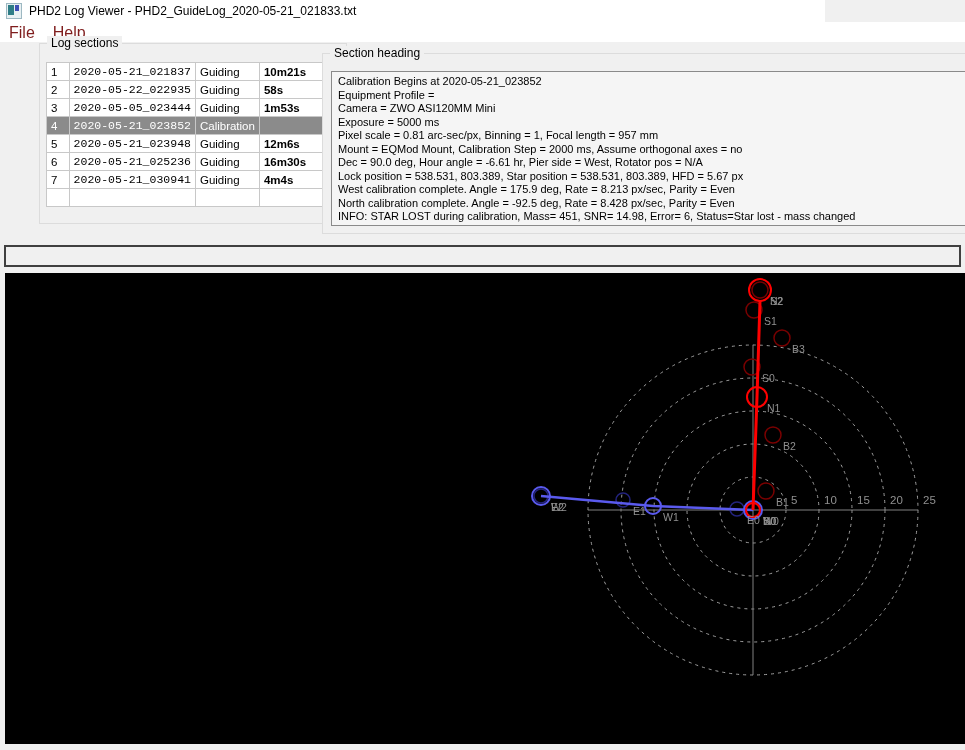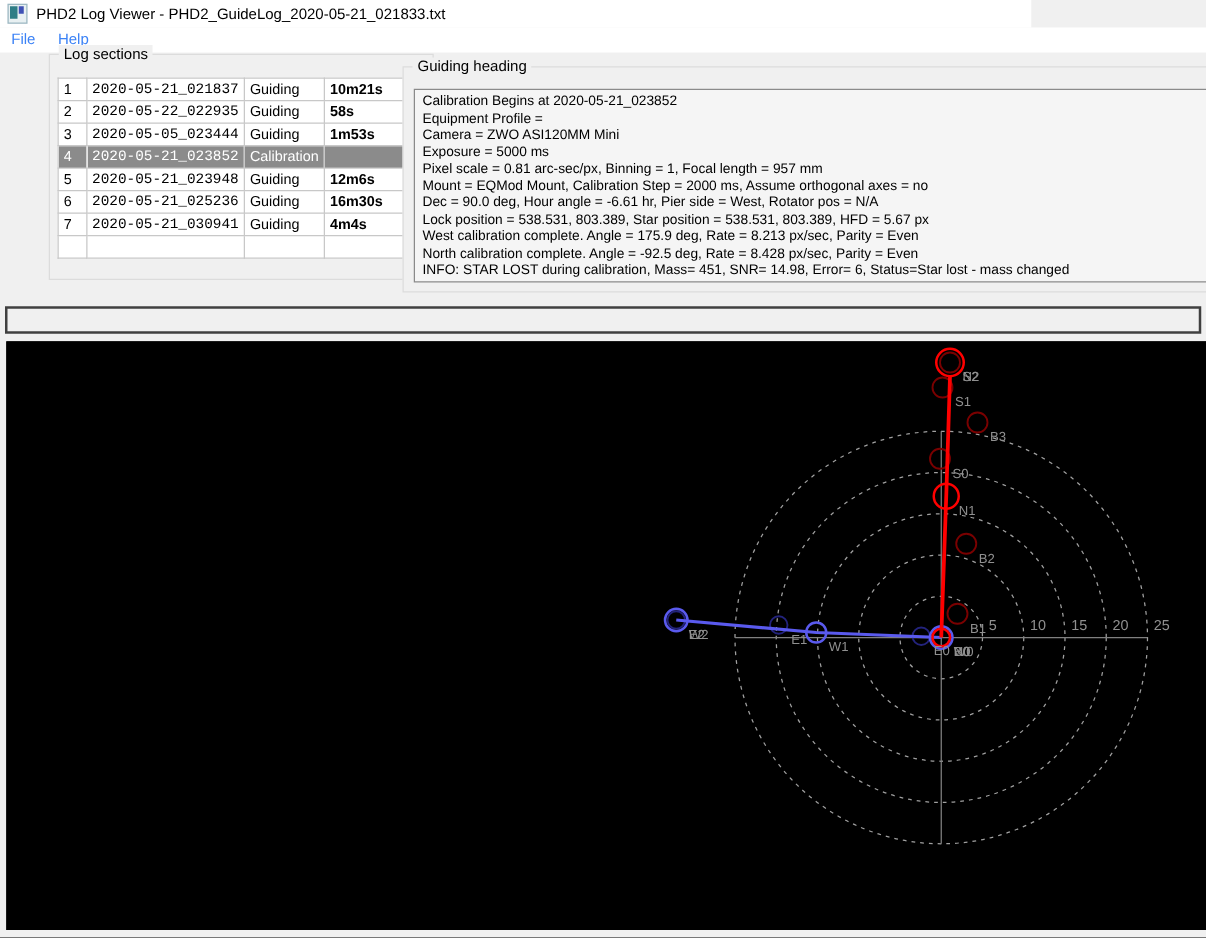--- a/index.html
+++ b/index.html
@@ -10,21 +10,21 @@
     -webkit-font-smoothing:antialiased;
   }
   
   .titlebar{position:absolute;left:0;top:0;width:825px;height:22px;background:#ffffff;
     display:flex;align-items:center;}
   .app-icon{width:14px;height:14px;margin-left:6px;border:1px solid #9db8c2;background:#e8f0f2;position:relative;}
   .app-icon::before{content:"";position:absolute;left:1px;top:1px;width:6px;height:10px;background:#2e7d86;}
   .app-icon::after{content:"";position:absolute;left:8px;top:1px;width:4px;height:6px;background:#3f51b5;}
   .title-text{margin-left:7px;font-size:12px;color:#000;white-space:nowrap;}
   .menubar{position:absolute;left:0;top:22px;width:965px;height:20px;background:#ffffff;}
-  .menu-item{display:inline-block;padding:2px 9px 3px 9px;font-size:12px;color:#3b82f6;cursor:default;}
+  .menu-item{display:inline-block;padding:2px 9px 3px 9px;font-size:16px;color:#7f1d1d;cursor:default;}
   
   .groupbox{position:absolute;border:1px solid #dcdcdc;background:#f0f0f0;}
   .groupbox-label{position:absolute;top:-8px;left:7px;background:#f0f0f0;padding:0 4px;font-size:12px;color:#000;}
   #gb-sections{left:8px;top:43px;width:306px;height:179px;margin-left:31px;}
   #gb-heading{left:322px;top:53px;width:650px;height:179px;}
   
   table.logtable{position:absolute;left:6px;top:18px;border-collapse:collapse;background:#fff;
     font-size:11.5px;color:#000;table-layout:fixed;}
   table.logtable td{border:1px solid #c8c8c8;height:17px;padding:0 4px;white-space:nowrap;overflow:hidden;}
   td.c-num{width:15px;}
@@ -111,21 +111,21 @@
           <td class="c-date"></td>
           <td class="c-type"></td>
           <td class="c-dur"></td>
           <td class="c-x"></td>
         </tr>
       </tbody>
   </table>
 </div>
 
 <div class="groupbox" id="gb-heading">
-  <span class="groupbox-label">Guiding heading</span>
+  <span class="groupbox-label">Section heading</span>
   <div class="headingbox">
       <div class="tline">Calibration Begins at 2020-05-21_023852</div>
       <div class="tline">Equipment Profile =</div>
       <div class="tline">Camera = ZWO ASI120MM Mini</div>
       <div class="tline">Exposure = 5000 ms</div>
       <div class="tline">Pixel scale = 0.81 arc-sec/px, Binning = 1, Focal length = 957 mm</div>
       <div class="tline">Mount = EQMod Mount, Calibration Step = 2000 ms, Assume orthogonal axes = no</div>
       <div class="tline">Dec = 90.0 deg, Hour angle = -6.61 hr, Pier side = West, Rotator pos = N/A</div>
       <div class="tline">Lock position = 538.531, 803.389, Star position = 538.531, 803.389, HFD = 5.67 px</div>
       <div class="tline">West calibration complete. Angle = 175.9 deg, Rate = 8.213 px/sec, Parity = Even</div>

